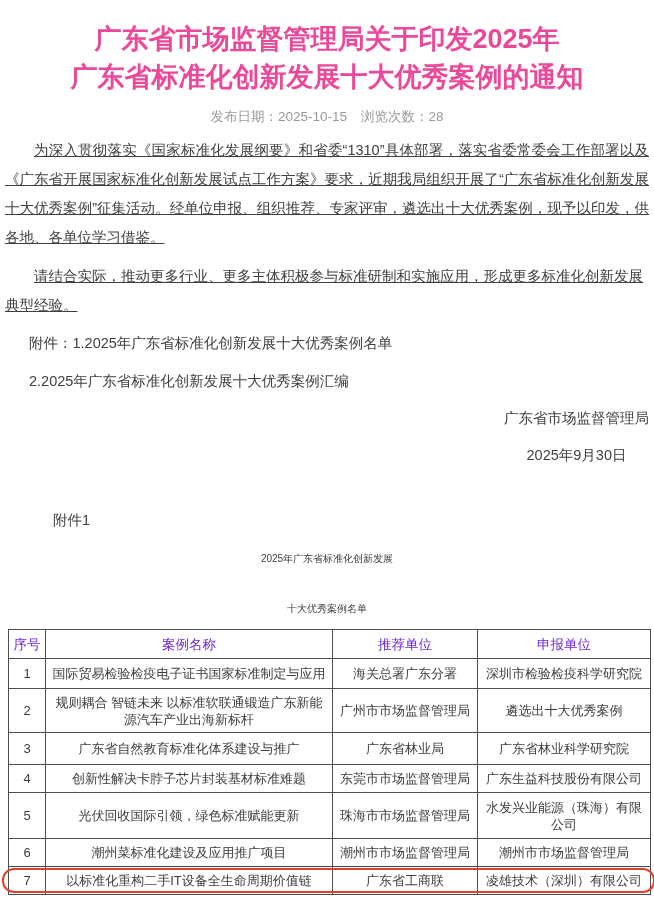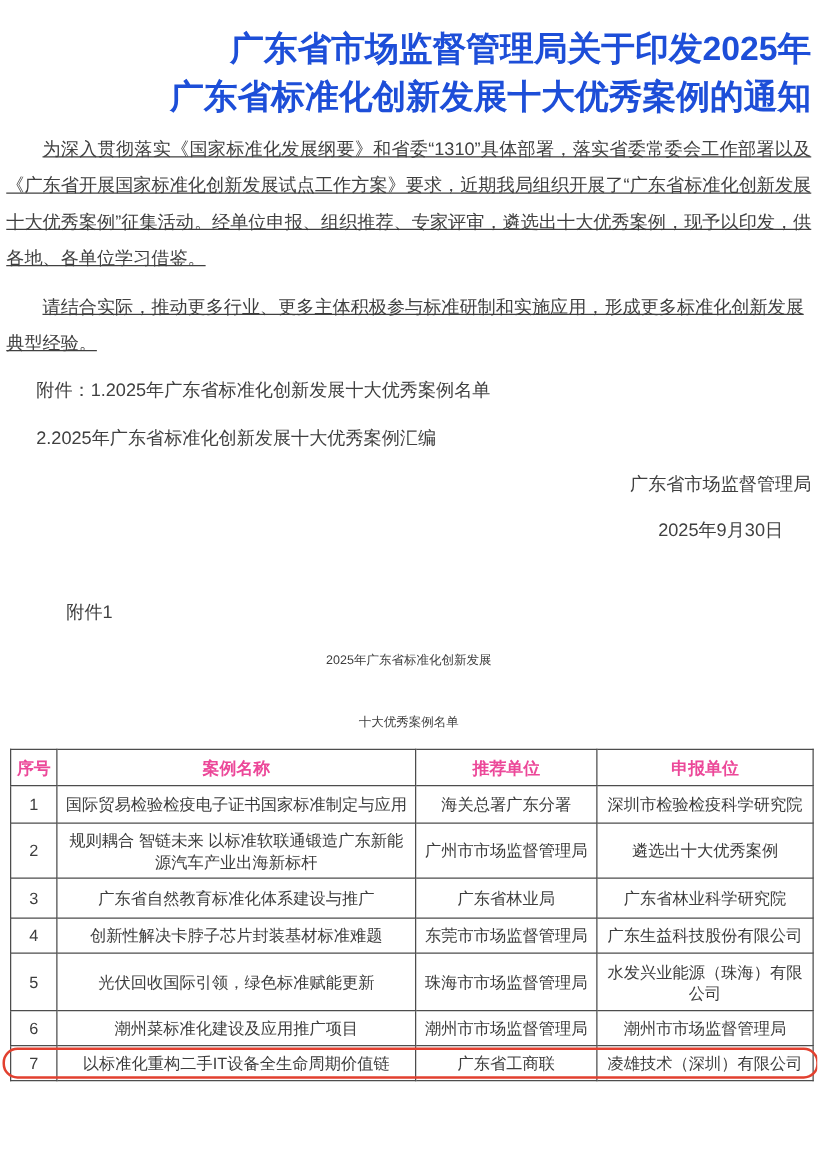--- a/index.html
+++ b/index.html
@@ -29,21 +29,21 @@
   .center-heading { text-align:center; font-size:10px; line-height:22px; margin-top:18px; color:#3d3d3d; }
   .h2gap { margin-top:28px; }
   .table-wrap { position:relative; margin:9px 0 0 3px; }
   table.cases-table { border-collapse:collapse; table-layout:fixed; width:642px; font-size:13px; color:#3d3d3d; }
   .cases-table th, .cases-table td {
     border:1px solid #4d4d4d;
     text-align:center; vertical-align:middle;
     padding:1px 4px; line-height:17px;
     overflow:hidden;
   }
-  .cases-table thead th { font-size:13.5px; font-weight:700; height:26px; color:#ec4899; }
+  .cases-table thead th { font-size:13.5px; font-weight:400; height:26px; color:#6d28d9; }
   .cases-table tbody tr:nth-child(1) { height:30px; }
   .cases-table tbody tr:nth-child(2) { height:44px; }
   .cases-table tbody tr:nth-child(3) { height:32px; }
   .cases-table tbody tr:nth-child(4) { height:28px; }
   .cases-table tbody tr:nth-child(5) { height:46px; }
   .cases-table tbody tr:nth-child(6) { height:28px; }
   .cases-table tbody tr:nth-child(7) { height:28px; }
   .cases-table tbody tr:nth-child(8) { height:26px; }
   .cases-table tbody tr:nth-child(9) { height:26px; }
   .annotation {
@@ -53,25 +53,28 @@
     border-radius:12px;
     pointer-events:none;
     display:none;
   }
 </style>
 </head>
 <body>
 
 <div class="page">
 
-  <h1 class="title" style="color: #1d4ed8; text-align: right;">
+  <h1 class="title" style="color: #ec4899;">
     <span class="title-line">广东省市场监督管理局关于印发2025年</span>
     <span class="title-line">广东省标准化创新发展十大优秀案例的通知</span>
   </h1>
 
+  <div class="meta" style="color: rgb(154, 154, 154);">
+    <span>发布日期：</span><span>2025-10-15</span><span class="meta-gap"></span><span>浏览次数：</span><span>28</span>
+  </div>
 
   <div class="body">
     <p class="para indent justify">为深入贯彻落实《国家标准化发展纲要》和省委“1310”具体部署，落实省委常委会工作部署以及《广东省开展国家标准化创新发展试点工作方案》要求，近期我局组织开展了“广东省标准化创新发展十大优秀案例”征集活动。经单位申报、组织推荐、专家评审，遴选出十大优秀案例，现予以印发，供各地、各单位学习借鉴。</p>
     <p class="para indent">请结合实际，推动更多行业、更多主体积极参与标准研制和实施应用，形成更多标准化创新发展典型经验。</p>
     <p class="attach-line">附件：1.2025年广东省标准化创新发展十大优秀案例名单</p>
     <p class="attach-line">2.2025年广东省标准化创新发展十大优秀案例汇编</p>
 
     <div class="signature">
       <div class="sig-inner">
         <div>广东省市场监督管理局</div>

